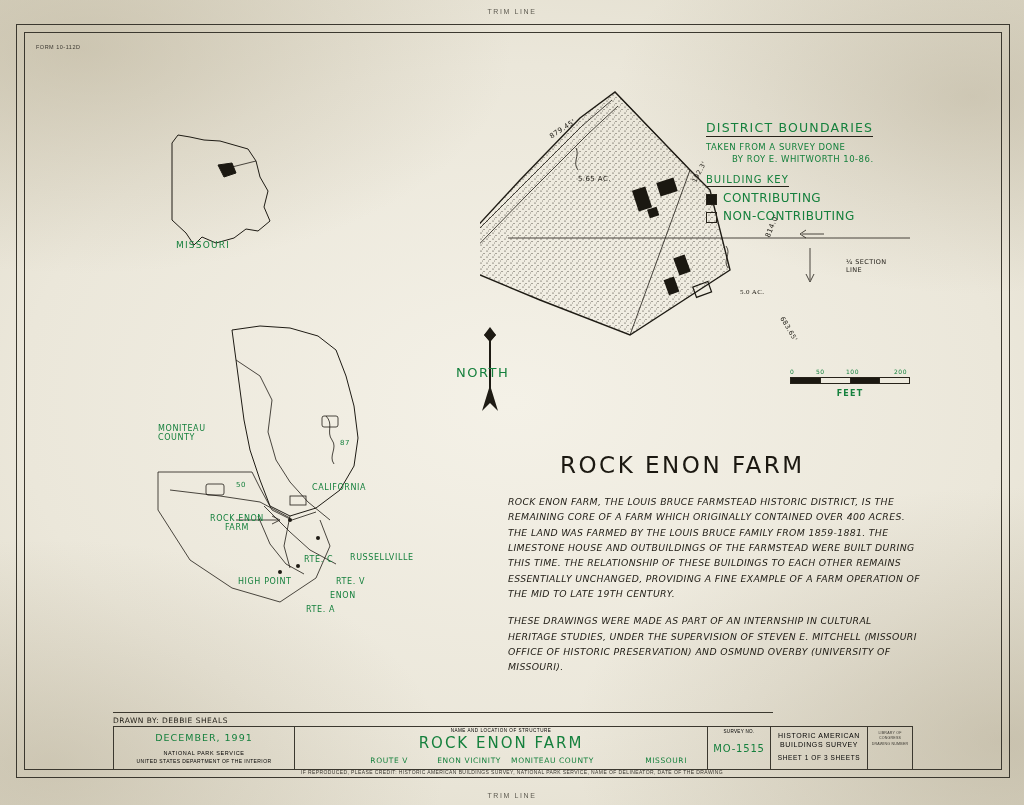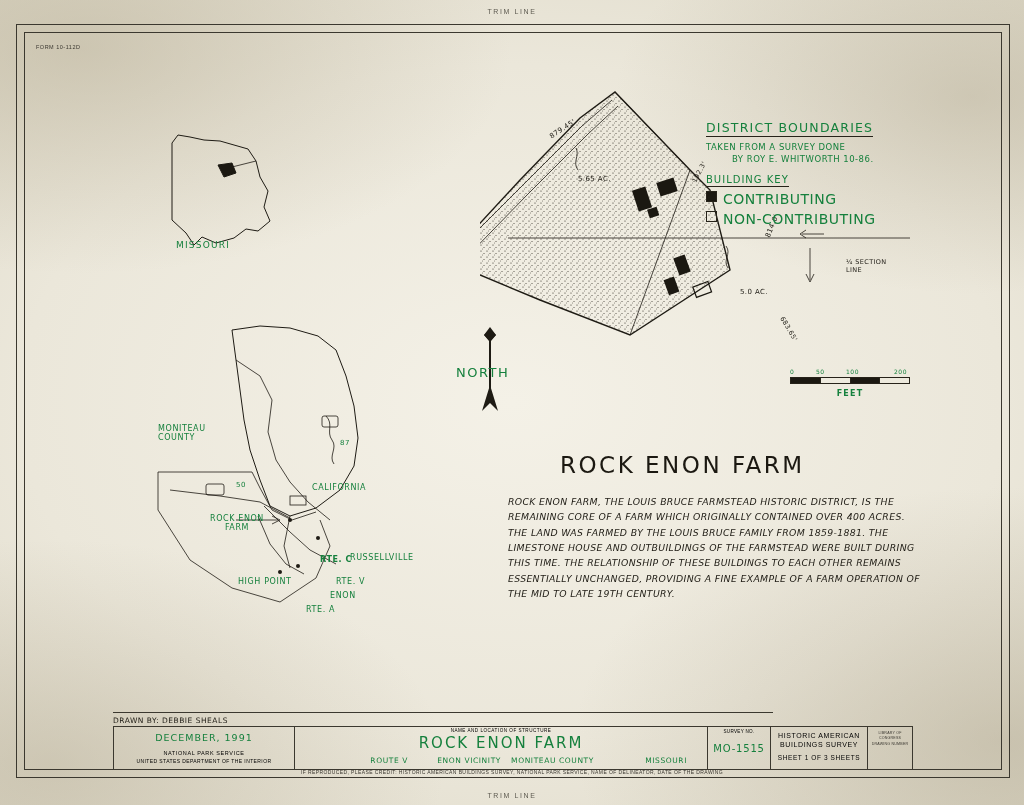--- a/index.html
+++ b/index.html
@@ -47,21 +47,21 @@
   #north-arrow{position:absolute;left:460px;top:325px;width:60px;height:95px;}
   #north-label{position:absolute;left:456px;top:365px;font-size:13px;letter-spacing:1.5px;}
   
   #district{position:absolute;left:480px;top:70px;width:450px;height:350px;}
   .dm-txt{position:absolute;font-size:7px;letter-spacing:.4px;color:#1e1b14;}
   
   #key-block{position:absolute;left:706px;top:118px;width:220px;}
   #key-title{font-size:12.5px;letter-spacing:1.2px;border-bottom:1px solid #262219;display:inline-block;padding-bottom:1px;}
   .key-sub{font-size:8.5px;letter-spacing:.5px;margin-top:5px;line-height:1.35;}
   #bk-title{font-size:10px;letter-spacing:1px;border-bottom:1px solid #262219;display:inline-block;margin-top:8px;padding-bottom:1px;}
-  .key-row{display:flex;align-items:flex-start;gap:6px;margin-top:4px;font-size:14px;letter-spacing:.4px;}
+  .key-row{display:flex;align-items:flex-end;gap:6px;margin-top:4px;font-size:12px;letter-spacing:.4px;}
   .sw{width:9px;height:9px;border:1px solid #262219;}
   .sw.filled{background:#1b1811;}
   
   #scale{position:absolute;left:790px;top:368px;width:120px;}
   #scale-nums{position:relative;height:9px;font-size:6px;}
   #scale-nums span{position:absolute;}
   #scale-bar{height:5px;border:1px solid #262219;display:flex;}
   #scale-bar div{flex:1;border-right:1px solid #262219;}
   #scale-bar div:last-child{border-right:none;}
   #scale-feet{text-align:center;font-size:8px;letter-spacing:1.2px;margin-top:5px;font-weight:bold;}
@@ -165,21 +165,21 @@
   <div class="cmap-txt hand" style="left:158px;top:425px;white-space:pre;">MONITEAU
 COUNTY</div>
   <div class="cmap-txt hand" style="left:312px;top:484px;">CALIFORNIA</div>
   <div class="cmap-txt hand" style="left:350px;top:554px;">RUSSELLVILLE</div>
   <div class="cmap-txt hand" style="left:238px;top:578px;">HIGH POINT</div>
   <div class="cmap-txt hand" style="left:330px;top:592px;">ENON</div>
   <div class="cmap-txt hand" style="left:210px;top:514px;white-space:pre;text-align:center;line-height:1.15;">ROCK ENON
 FARM</div>
   <div class="cmap-txt hand" style="left:236px;top:482px;font-size:7px;">50</div>
   <div class="cmap-txt hand" style="left:340px;top:440px;font-size:7px;">87</div>
-  <div class="cmap-txt hand" style="left:320px;top:556px;font-weight:bold;">RTE. C</div>
+  <div class="cmap-txt hand" style="left:304px;top:556px;">RTE. C</div>
   <div class="cmap-txt hand" style="left:336px;top:578px;">RTE. V</div>
   <div class="cmap-txt hand" style="left:306px;top:606px;">RTE. A</div>
 
   <div id="north-arrow">
     <svg width="60" height="95" viewBox="0 0 60 95">
       <path d="M24,4 L30,-2 L36,4 L31,10 L31,36 L29,36 L29,10 Z" fill="#1e1b14" transform="translate(0,6)"></path>
       <path d="M24,10 L30,2 L36,10 L30,16 Z" fill="#1e1b14"></path>
       <rect x="29" y="12" width="2" height="36" fill="#1e1b14"></rect>
       <path d="M22,86 L30,60 L38,86 L30,78 Z" fill="#1e1b14"></path>
       <rect x="29" y="48" width="2" height="16" fill="#1e1b14"></rect>
@@ -221,21 +221,21 @@
       <path class="thin" d="M326,204 L330,212 L334,204"></path>
 
       <path class="thin" d="M322,164 L344,164"></path>
       <path class="thin" d="M326,160 L320,164 L326,168"></path>
     </svg>
   </div>
   <div class="dm-txt hand" style="left:548px;top:125px;transform:rotate(-33deg);font-size:7px;">879.45'</div>
   <div class="dm-txt hand" style="left:578px;top:175px;font-size:7px;">5.65 AC.</div>
   <div class="dm-txt hand" style="left:688px;top:168px;transform:rotate(-62deg);font-size:6.5px;">192.3'</div>
   <div class="dm-txt hand" style="left:760px;top:222px;transform:rotate(-68deg);font-size:7px;">814.0'</div>
-  <div class="dm-txt hand" style="left:740px;top:288px;font-size:7px;">5.0 AC.</div>
+  <div class="dm-txt hand" style="left:740px;top:288px;font-size:7px;font-family:Liberation Serif, serif;">5.0 AC.</div>
   <div class="dm-txt hand" style="left:775px;top:325px;transform:rotate(60deg);font-size:6.5px;">683.65'</div>
   <div class="dm-txt hand" style="left:846px;top:242px;white-space:pre;font-size:6.5px;line-height:1.25;margin-top:16px;">¼ SECTION
 LINE</div>
 
   <div id="key-block">
     <div id="key-title" class="hand">DISTRICT BOUNDARIES</div>
     <div class="key-sub hand">TAKEN FROM A SURVEY DONE</div>
     <div class="key-sub hand" style="margin-top:1px;padding-left:26px;">BY ROY E. WHITWORTH  10-86.</div>
     <div id="bk-title" class="hand">BUILDING KEY</div>
     <div class="key-row">
@@ -260,20 +260,21 @@
         <div></div>
         <div style="background:#1b1811;"></div>
         <div></div>
     </div>
     <div id="scale-feet" class="hand">FEET</div>
   </div>
 
   <div id="main-title" class="hand">ROCK ENON FARM</div>
   <div id="body-text" class="hand">
     <p>ROCK ENON FARM, THE LOUIS BRUCE FARMSTEAD HISTORIC DISTRICT, IS THE REMAINING CORE OF A FARM WHICH ORIGINALLY CONTAINED OVER 400 ACRES. THE LAND WAS FARMED BY THE LOUIS BRUCE FAMILY FROM 1859-1881. THE LIMESTONE HOUSE AND OUTBUILDINGS OF THE FARMSTEAD WERE BUILT DURING THIS TIME. THE RELATIONSHIP OF THESE BUILDINGS TO EACH OTHER REMAINS ESSENTIALLY UNCHANGED, PROVIDING A FINE EXAMPLE OF A FARM OPERATION OF THE MID TO LATE 19TH CENTURY.</p>
+    <p>THESE DRAWINGS WERE MADE AS PART OF AN INTERNSHIP IN CULTURAL HERITAGE STUDIES, UNDER THE SUPERVISION OF STEVEN E. MITCHELL (MISSOURI OFFICE OF HISTORIC PRESERVATION) AND OSMUND OVERBY (UNIVERSITY OF MISSOURI).</p>
   </div>
 
   <div id="drawnby-rule"></div>
   <div id="drawnby" class="hand">DRAWN BY: DEBBIE SHEALS</div>
 
   <div id="titleblock">
     <div class="tb-cell" id="tb-date">
       <div class="d hand">DECEMBER, 1991</div>
       <div class="s1">NATIONAL PARK SERVICE</div>
       <div class="s2">UNITED STATES DEPARTMENT OF THE INTERIOR</div>

